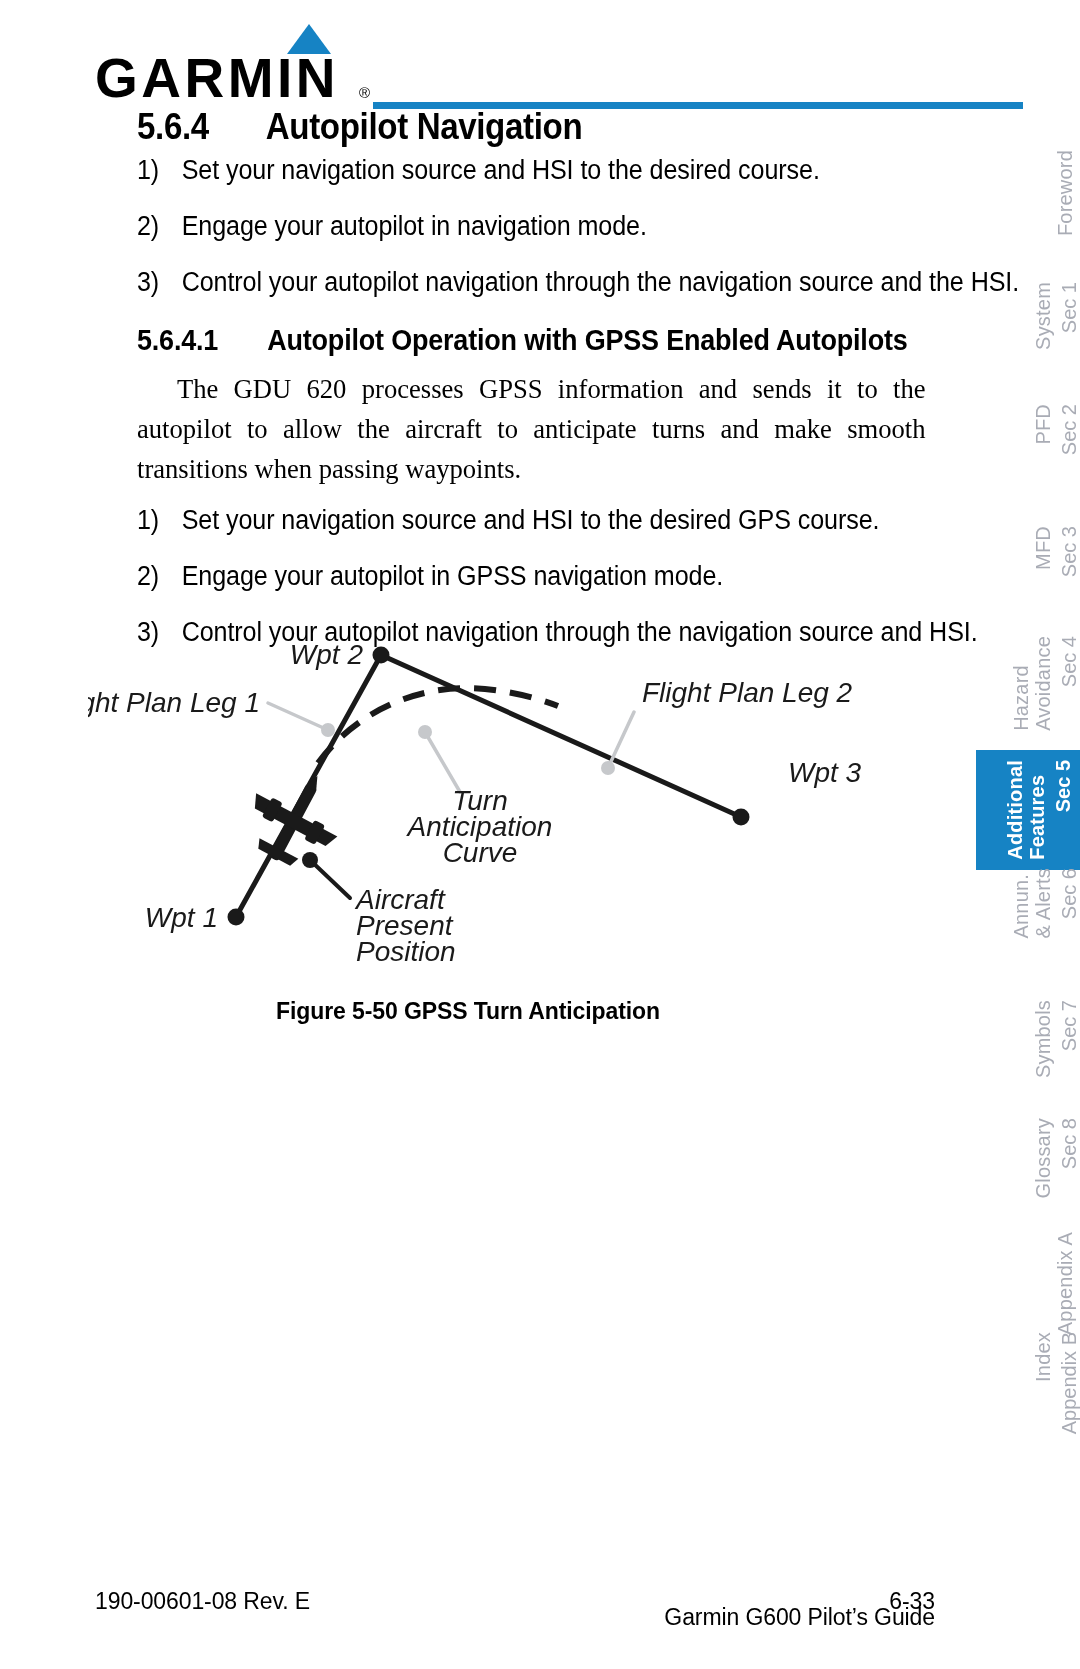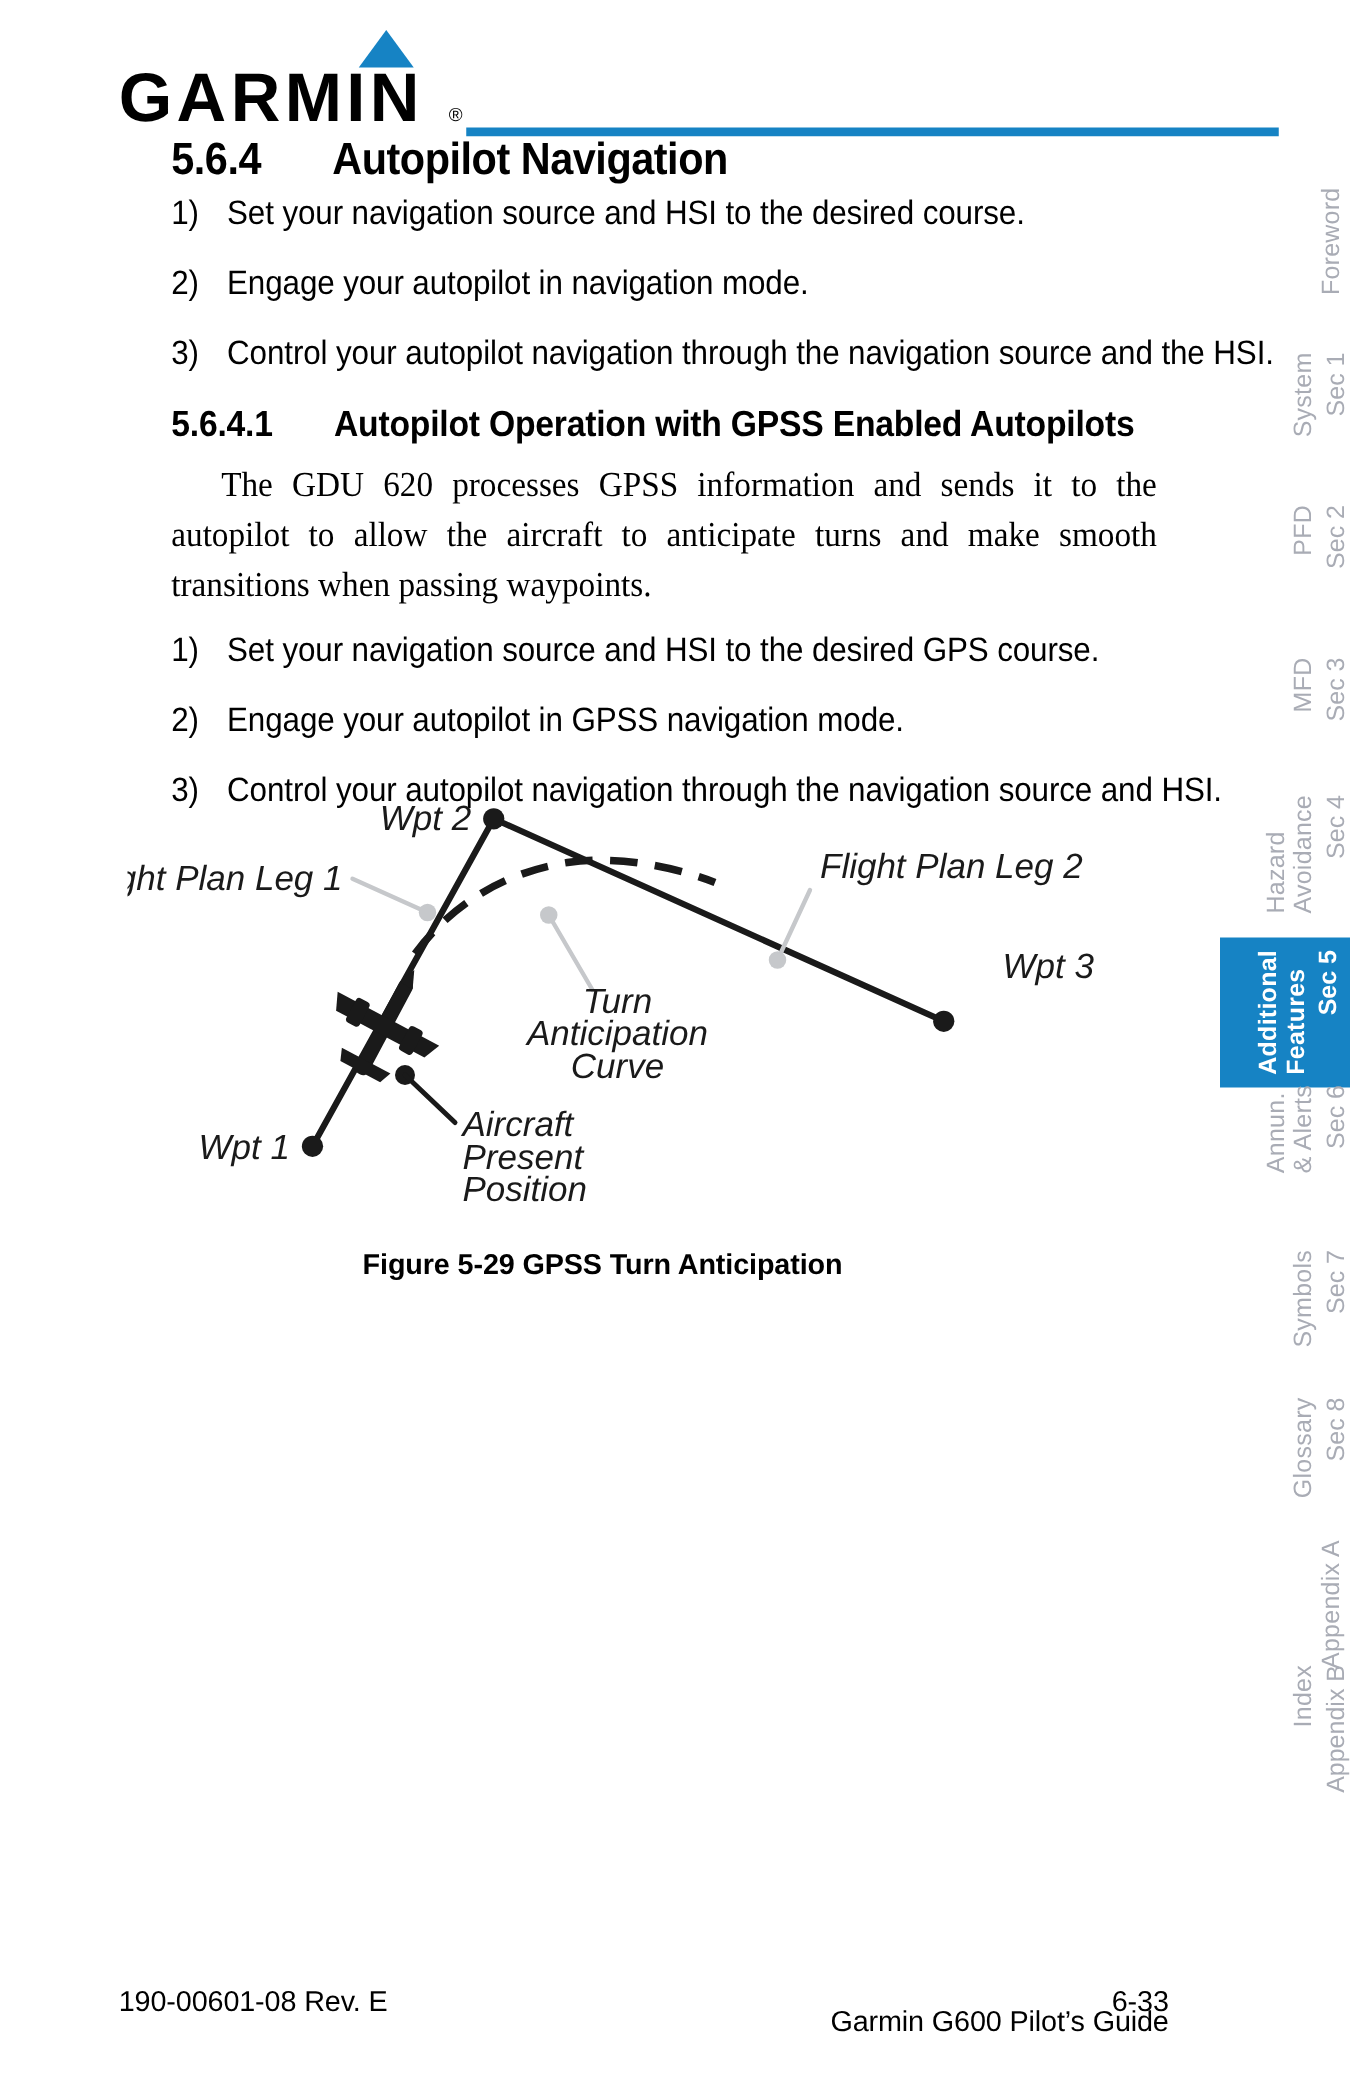--- a/index.html
+++ b/index.html
@@ -139,21 +139,21 @@
     line-height: 40px;
     text-align: justify;
     text-indent: 42px;
     transform: scaleX(0.95);
     transform-origin: left top;
   }
 
   
   .figure-wrap {
     position: absolute;
-    left: 102px;
+    left: 88px;
     top: 620px;
     width: 830px;
     height: 420px;
   }
   .figure-caption {
     position: absolute;
     left: 0;
     top: 378px;
     width: 760px;
     text-align: center;
@@ -338,21 +338,21 @@
       <text x="392" y="216" text-anchor="middle" font-size="28" font-style="italic" fill="#1a1a1a">Anticipation</text>
       <text x="392" y="242" text-anchor="middle" font-size="28" font-style="italic" fill="#1a1a1a">Curve</text>
 
       <text x="268" y="289" text-anchor="start" font-size="28" font-style="italic" fill="#1a1a1a">Aircraft</text>
       <text x="268" y="315" text-anchor="start" font-size="28" font-style="italic" fill="#1a1a1a">Present</text>
       <text x="268" y="341" text-anchor="start" font-size="28" font-style="italic" fill="#1a1a1a">Position</text>
 
       <text x="130" y="307" text-anchor="end" font-size="28" font-style="italic" fill="#1a1a1a">Wpt 1</text>
     </svg>
 
-    <div class="figure-caption">Figure 5-29  GPSS Turn Anticipation</div>
+    <div class="figure-caption">Figure 5-50  GPSS Turn Anticipation</div>
   </div>
 
   <div class="tabs">
 
     <div class="tab" style="top:150px;">
       <span class="sec"></span>
       <span class="lbl">Foreword</span>
     </div>
 
     <div class="tab" style="top:282px;">

